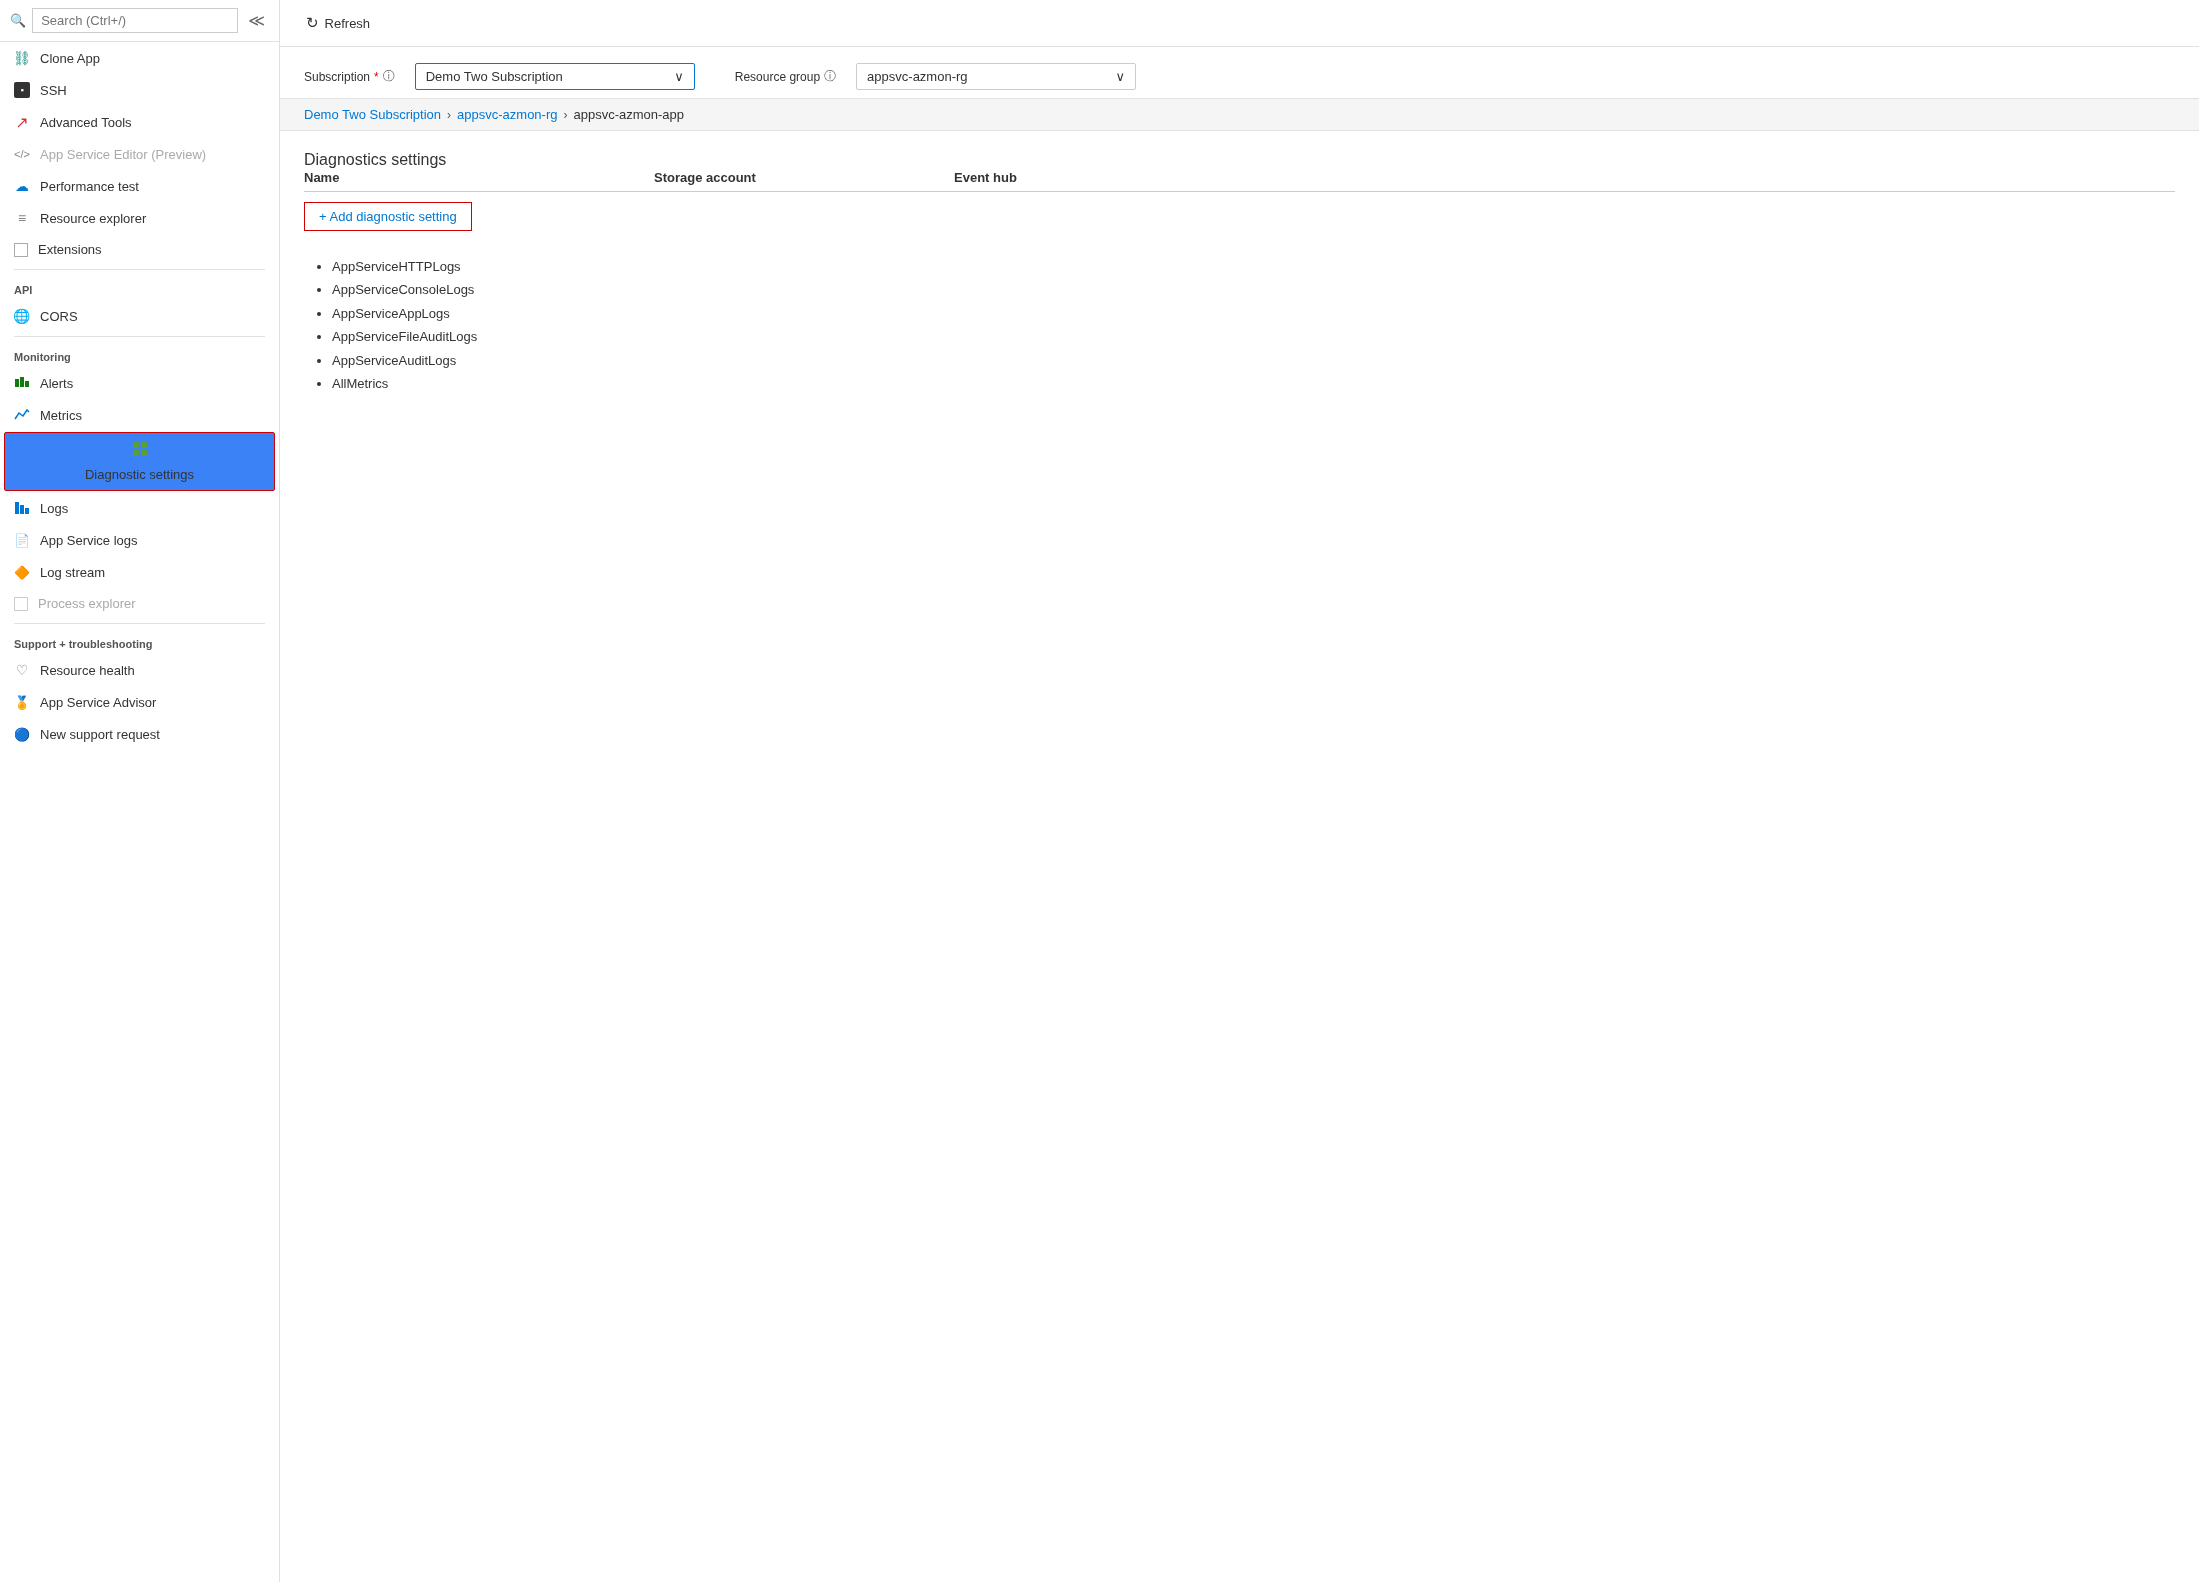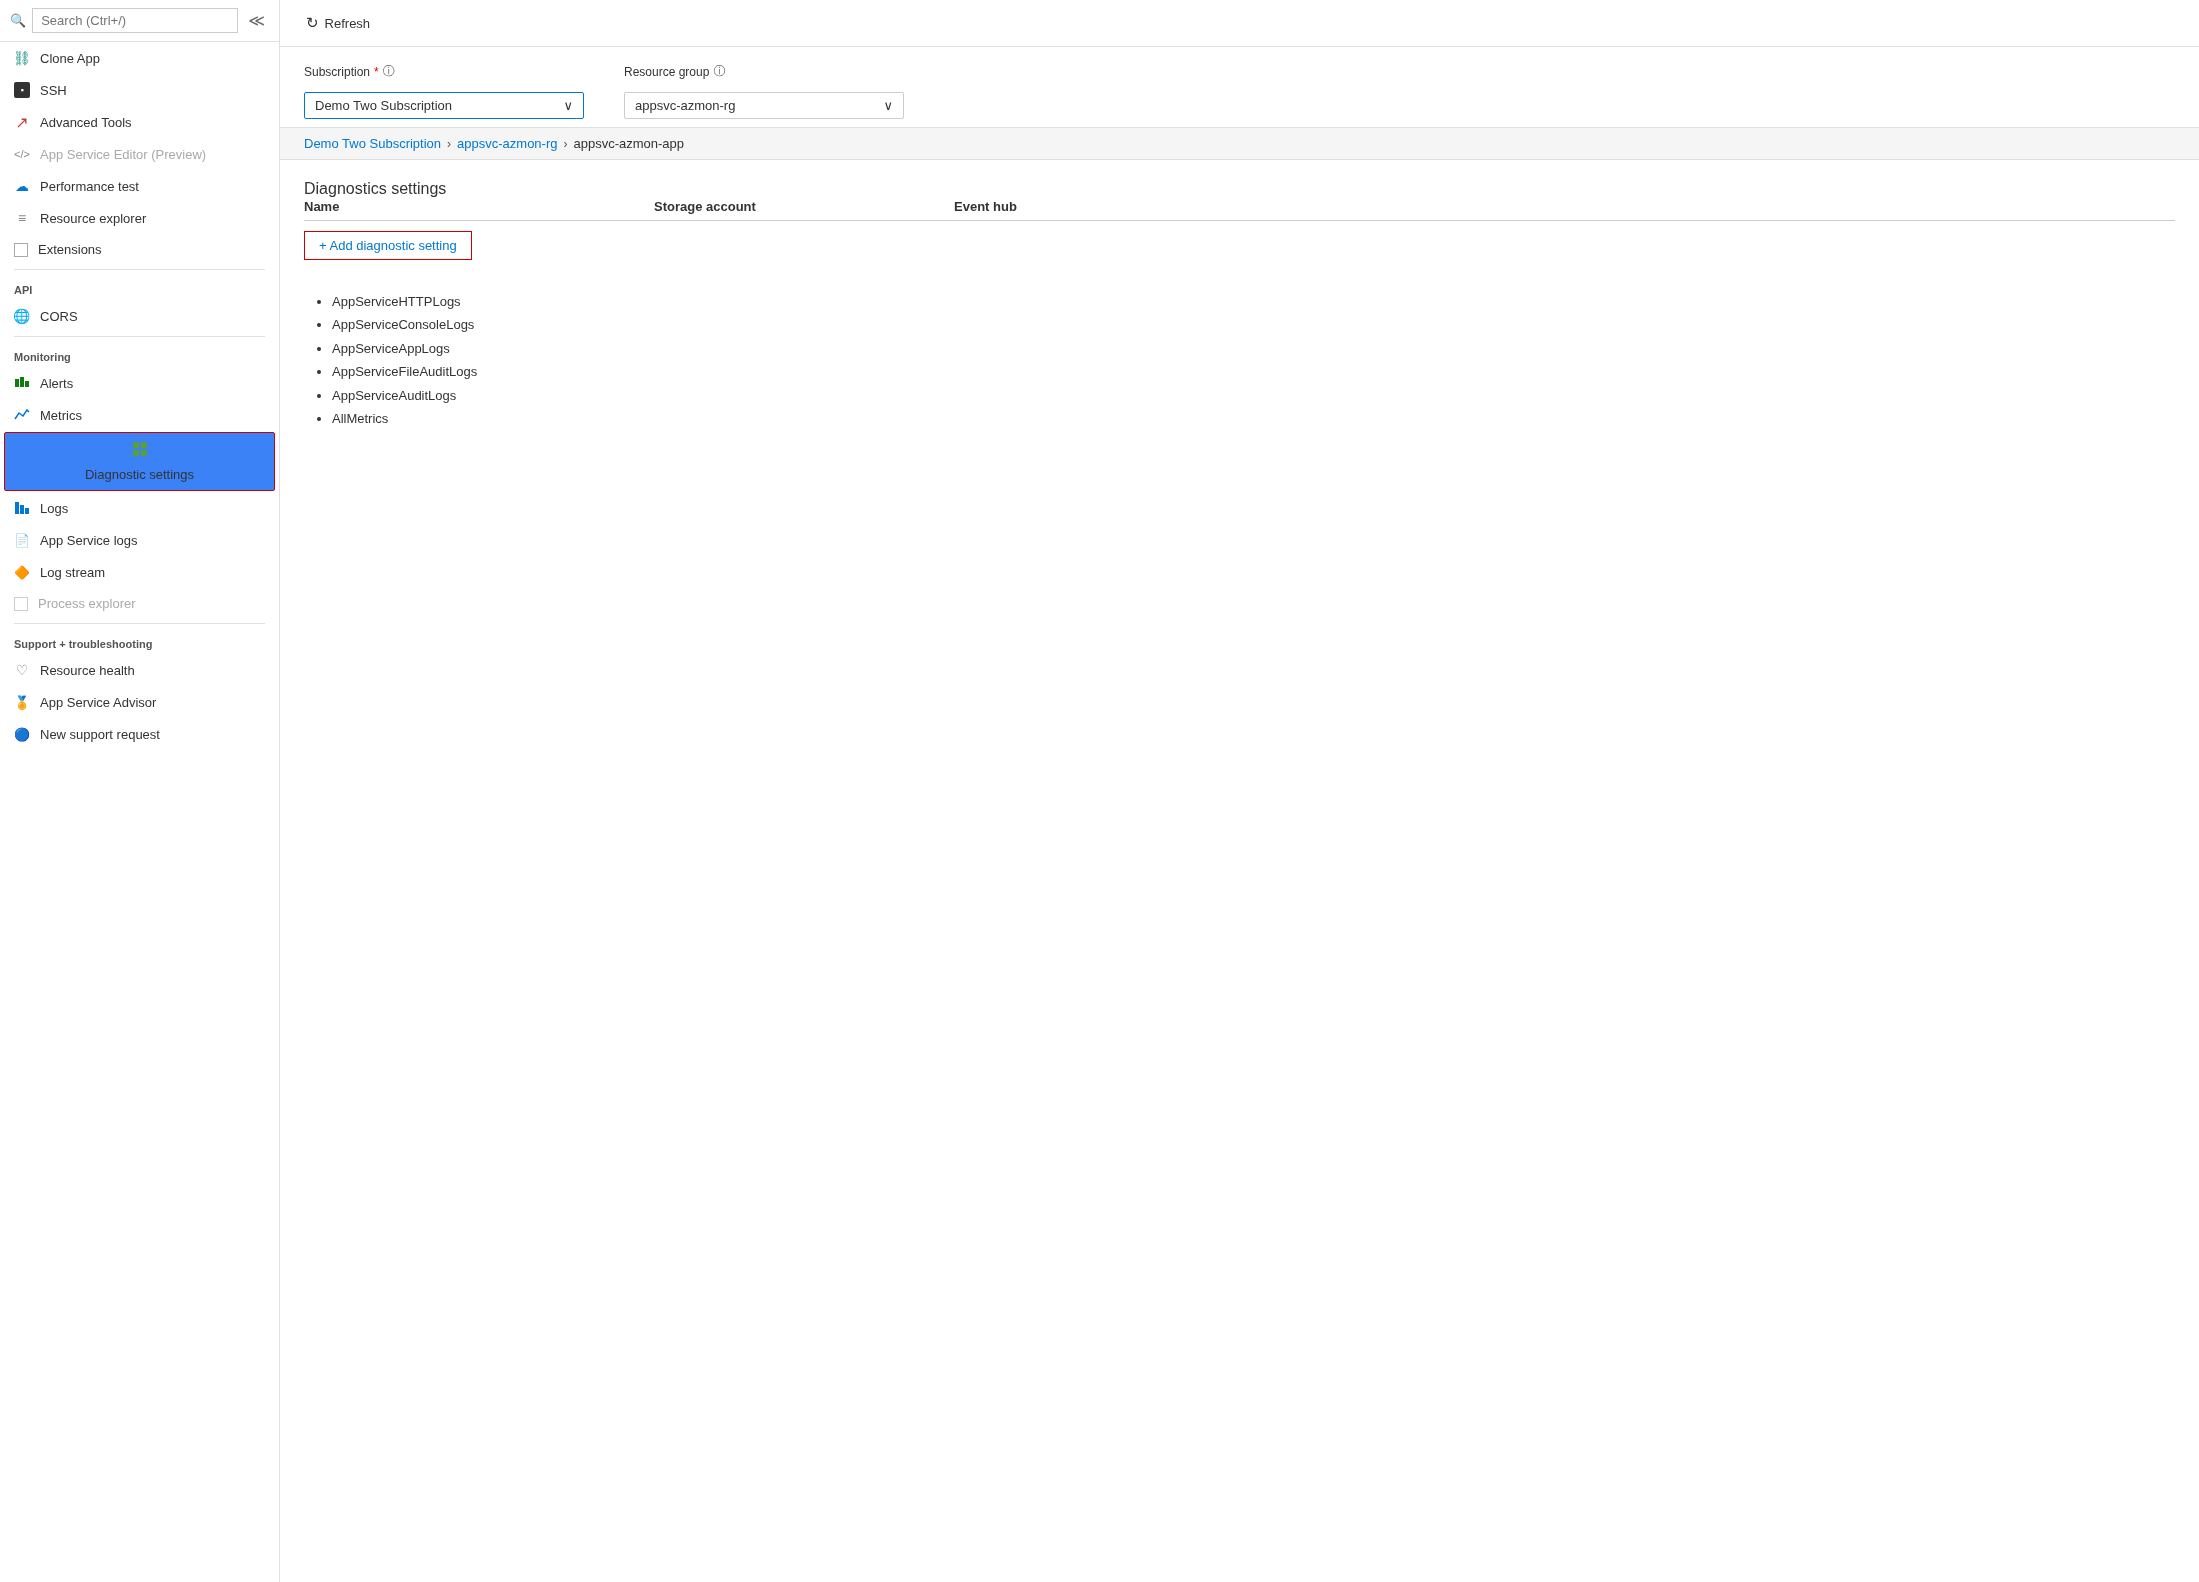--- a/index.html
+++ b/index.html
@@ -125,22 +125,22 @@
     
     .form-row {
       display: flex;
       gap: 40px;
       padding: 16px 24px 8px 24px;
       background: #fff;
       border-bottom: 1px solid #e0e0e0;
     }
     .form-group {
       display: flex;
-      flex-direction: column;
-      gap: 12px;
+      flex-direction: row;
+      gap: 20px;
       min-width: 280px;
     }
     .form-label {
       font-size: 12px;
       color: #333;
       display: flex;
       align-items: center;
       gap: 4px;
     }
     .form-label .required { color: #d00; }
@@ -214,21 +214,21 @@
     }
     .add-setting-btn {
       border: 1.5px solid #d00000;
       color: #0078d4;
       background: #fff;
       padding: 6px 14px;
       font-size: 13px;
       cursor: pointer;
       display: inline-flex;
       gap: 4px;
-      margin-bottom: 30px;
+      margin-bottom: 24px;
     }
 
     .info-text {
       font-size: 13px;
       color: #333;
       margin-bottom: 10px;
     }
     .info-list {
       list-style: disc;
       padding-left: 28px;

